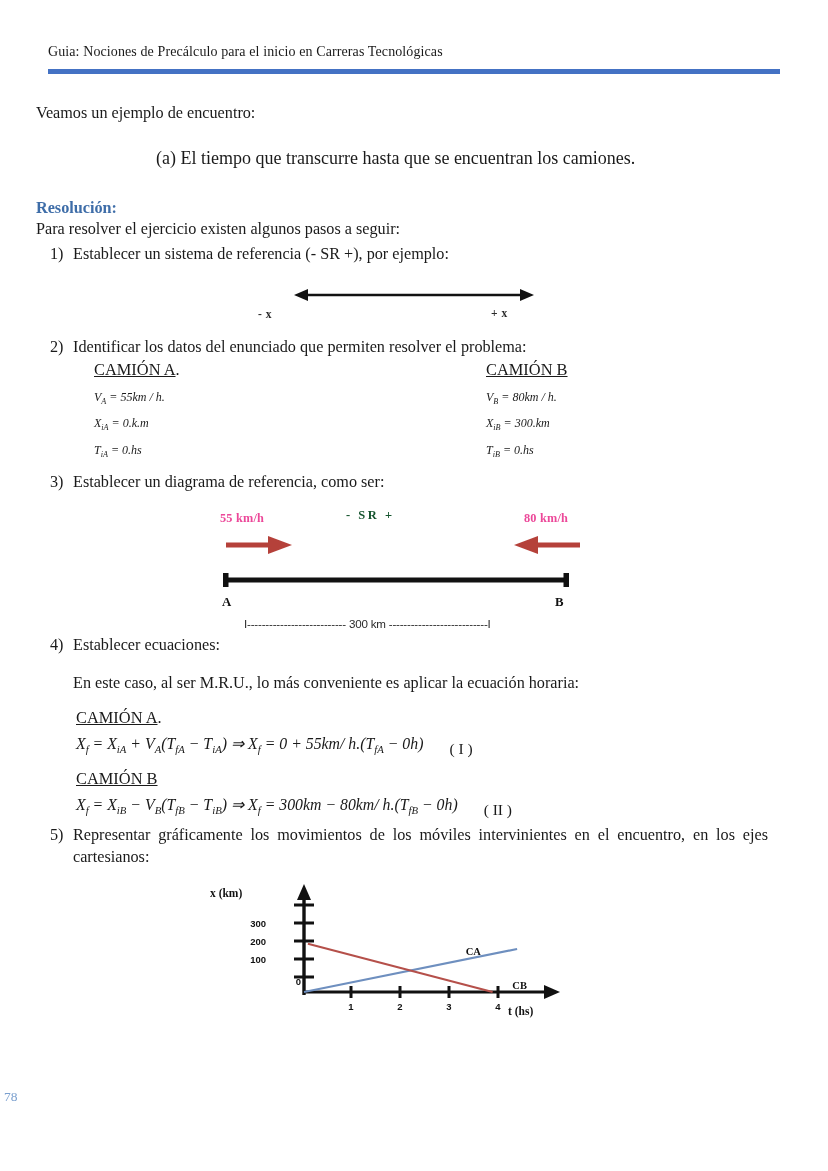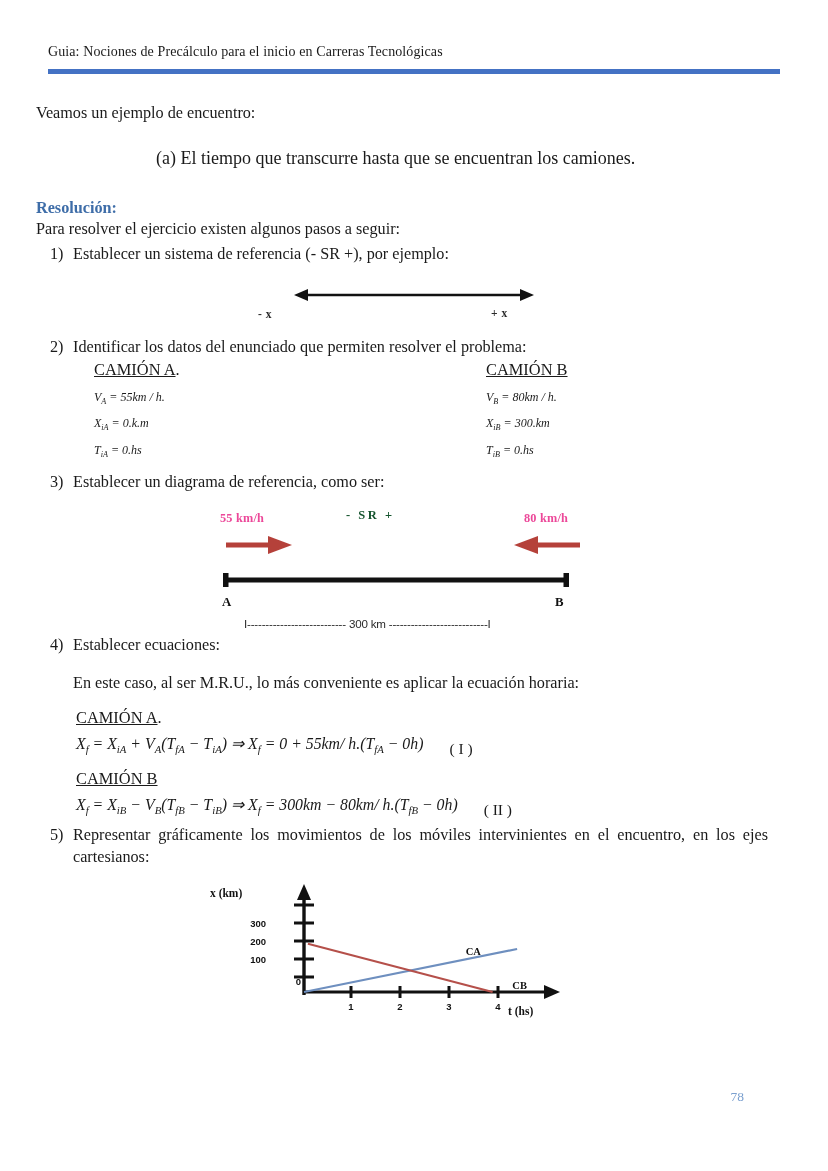--- a/index.html
+++ b/index.html
@@ -206,23 +206,23 @@
     position: relative;
     margin-top: 14px;
     height: 140px;
   }
   .chart-svg { position: absolute; left: 172px; top: 0; }
 
   
   .footer {
     position: absolute;
     top: 1089px;
-    left: 12px;
+    left: 4px;
     width: 732px;
-    text-align: right;
+    text-align: left;
     font-size: 13.5px;
     color: #7ba0cf;
     font-family: "Liberation Serif", serif;
   }
 </style>
 </head>
 <body>
 
 <div class="page">
 

